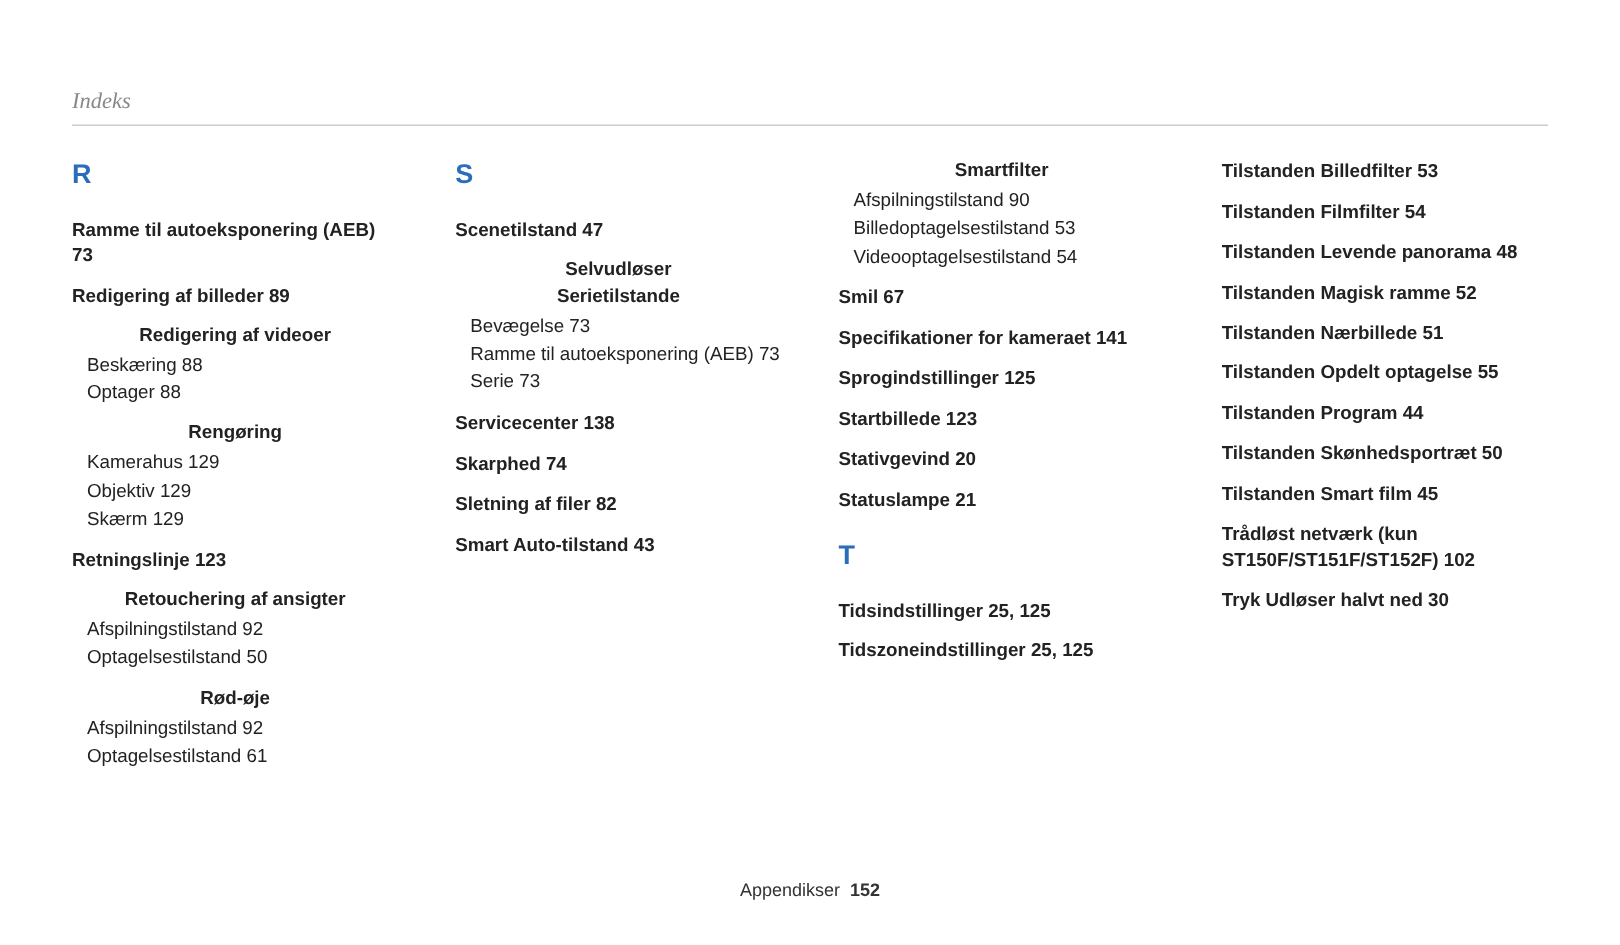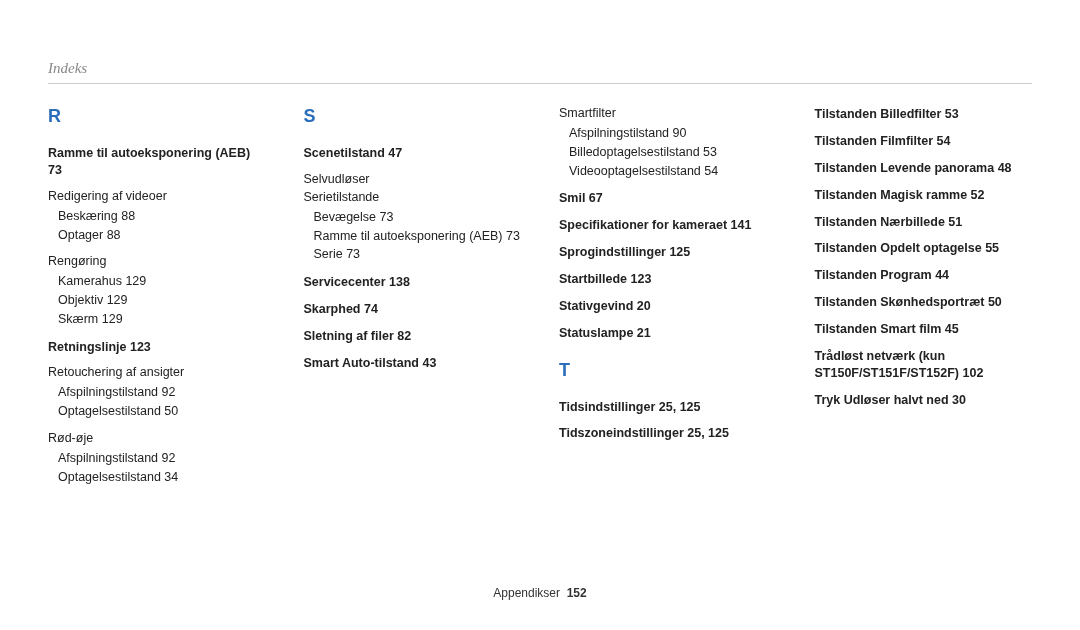--- a/index.html
+++ b/index.html
@@ -39,22 +39,23 @@
     font-size: 18px;
     font-weight: bold;
     margin-bottom: 18px;
   }
   .bold-entry {
     font-weight: bold;
     margin-bottom: 10px;
     line-height: 1.35;
   }
   .bold-head {
-    font-weight: normal;
+    font-weight: bold;
     margin-bottom: 4px;
+    text-align: center;
   }
   .sub-list {
     margin-left: 10px;
     margin-bottom: 10px;
     line-height: 1.5;
   }
   .footer {
     position: absolute;
     bottom: 30px;
     left: 0;
@@ -69,20 +70,21 @@
 <body>
 
 <div class="header">Indeks</div>
 <hr class="rule">
 
 <div class="columns">
 
   <div class="col">
     <div class="letter">R</div>
     <div class="bold-entry">Ramme til autoeksponering (AEB)  73</div>
+    <div class="bold-entry">Redigering af billeder  89</div>
 
     <div class="bold-head">Redigering af videoer</div>
     <div class="sub-list">
       <div>Beskæring  88</div>
       <div>Optager  88</div>
     </div>
 
     <div class="bold-head">Rengøring</div>
     <div class="sub-list">
       <div>Kamerahus  129</div>
@@ -94,21 +96,21 @@
 
     <div class="bold-head">Retouchering af ansigter</div>
     <div class="sub-list">
       <div>Afspilningstilstand  92</div>
       <div>Optagelsestilstand  50</div>
     </div>
 
     <div class="bold-head">Rød-øje</div>
     <div class="sub-list">
       <div>Afspilningstilstand  92</div>
-      <div>Optagelsestilstand  34</div>
+      <div>Optagelsestilstand  61</div>
     </div>
   </div>
 
   <div class="col">
     <div class="letter">S</div>
     <div class="bold-entry">Scenetilstand  47</div>
 
     <div class="bold-head">Selvudløser</div>
 
     <div class="bold-head">Serietilstande</div>

